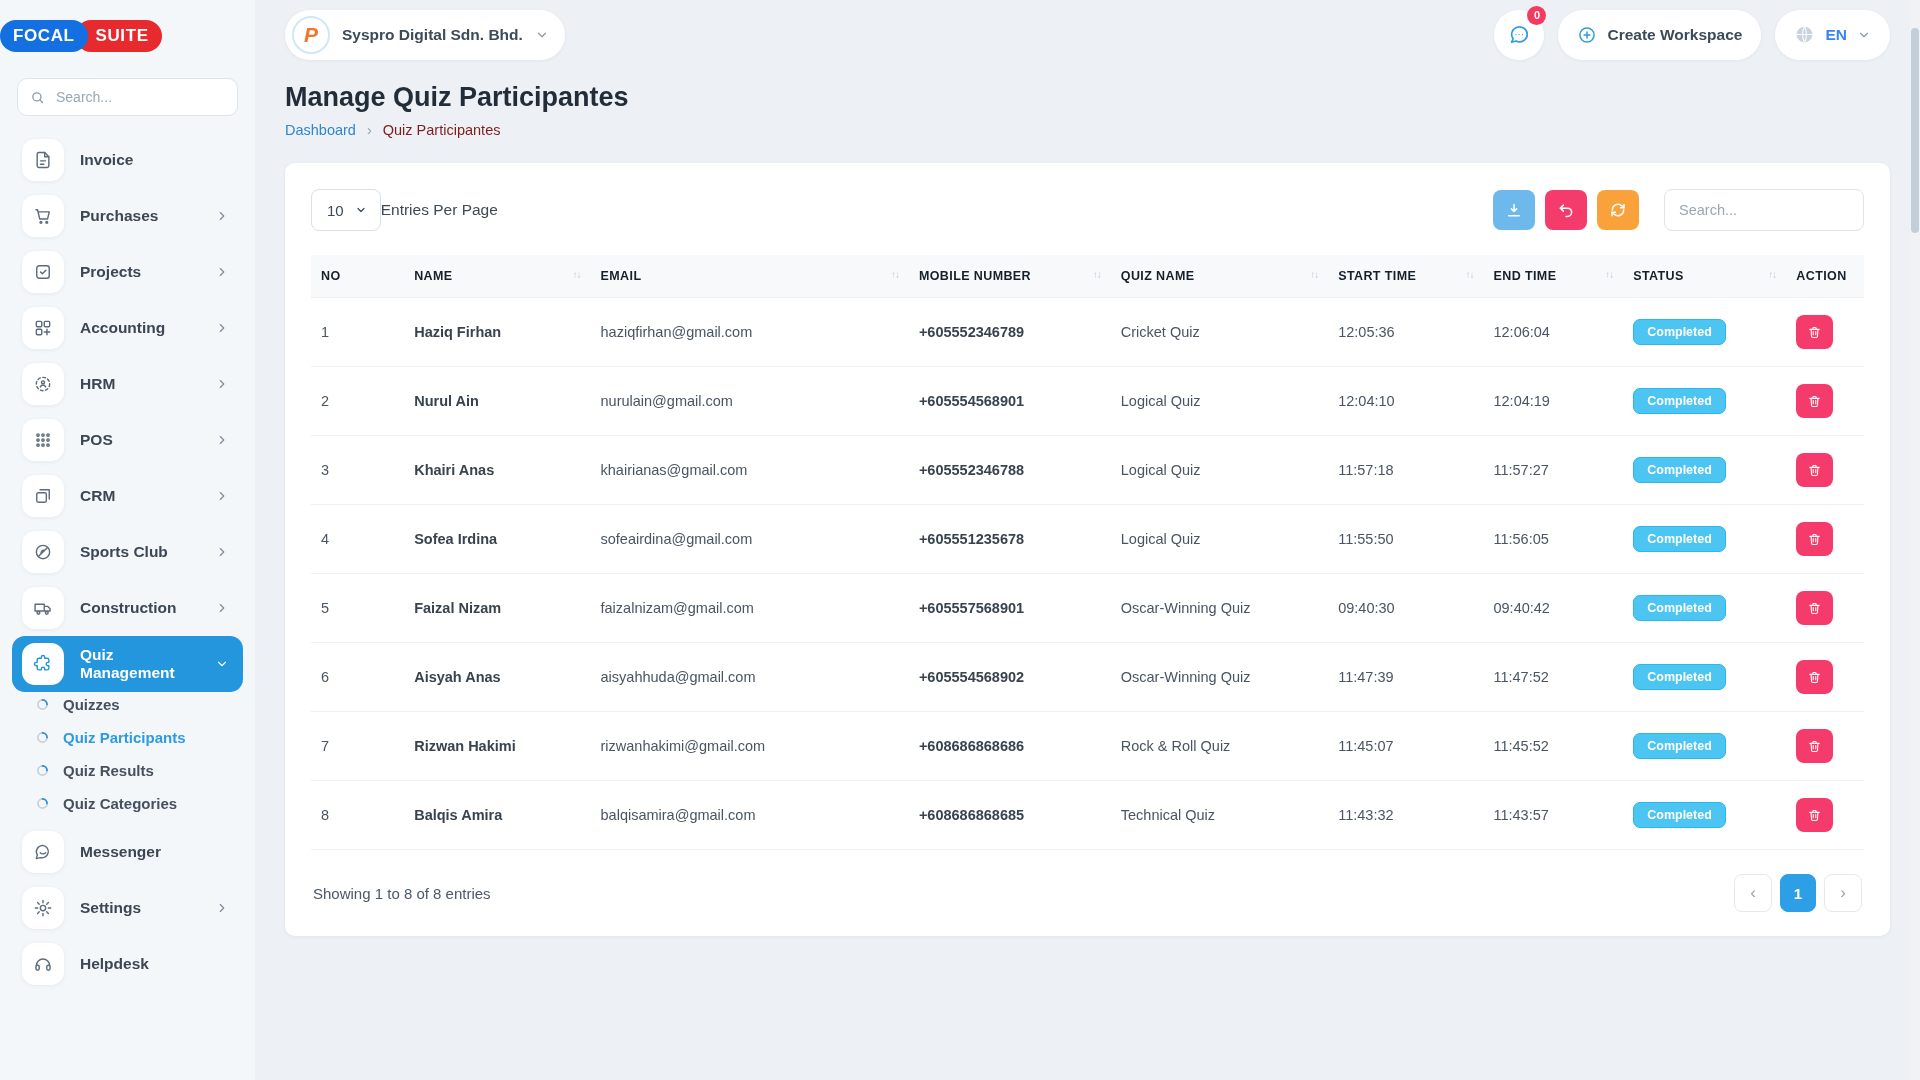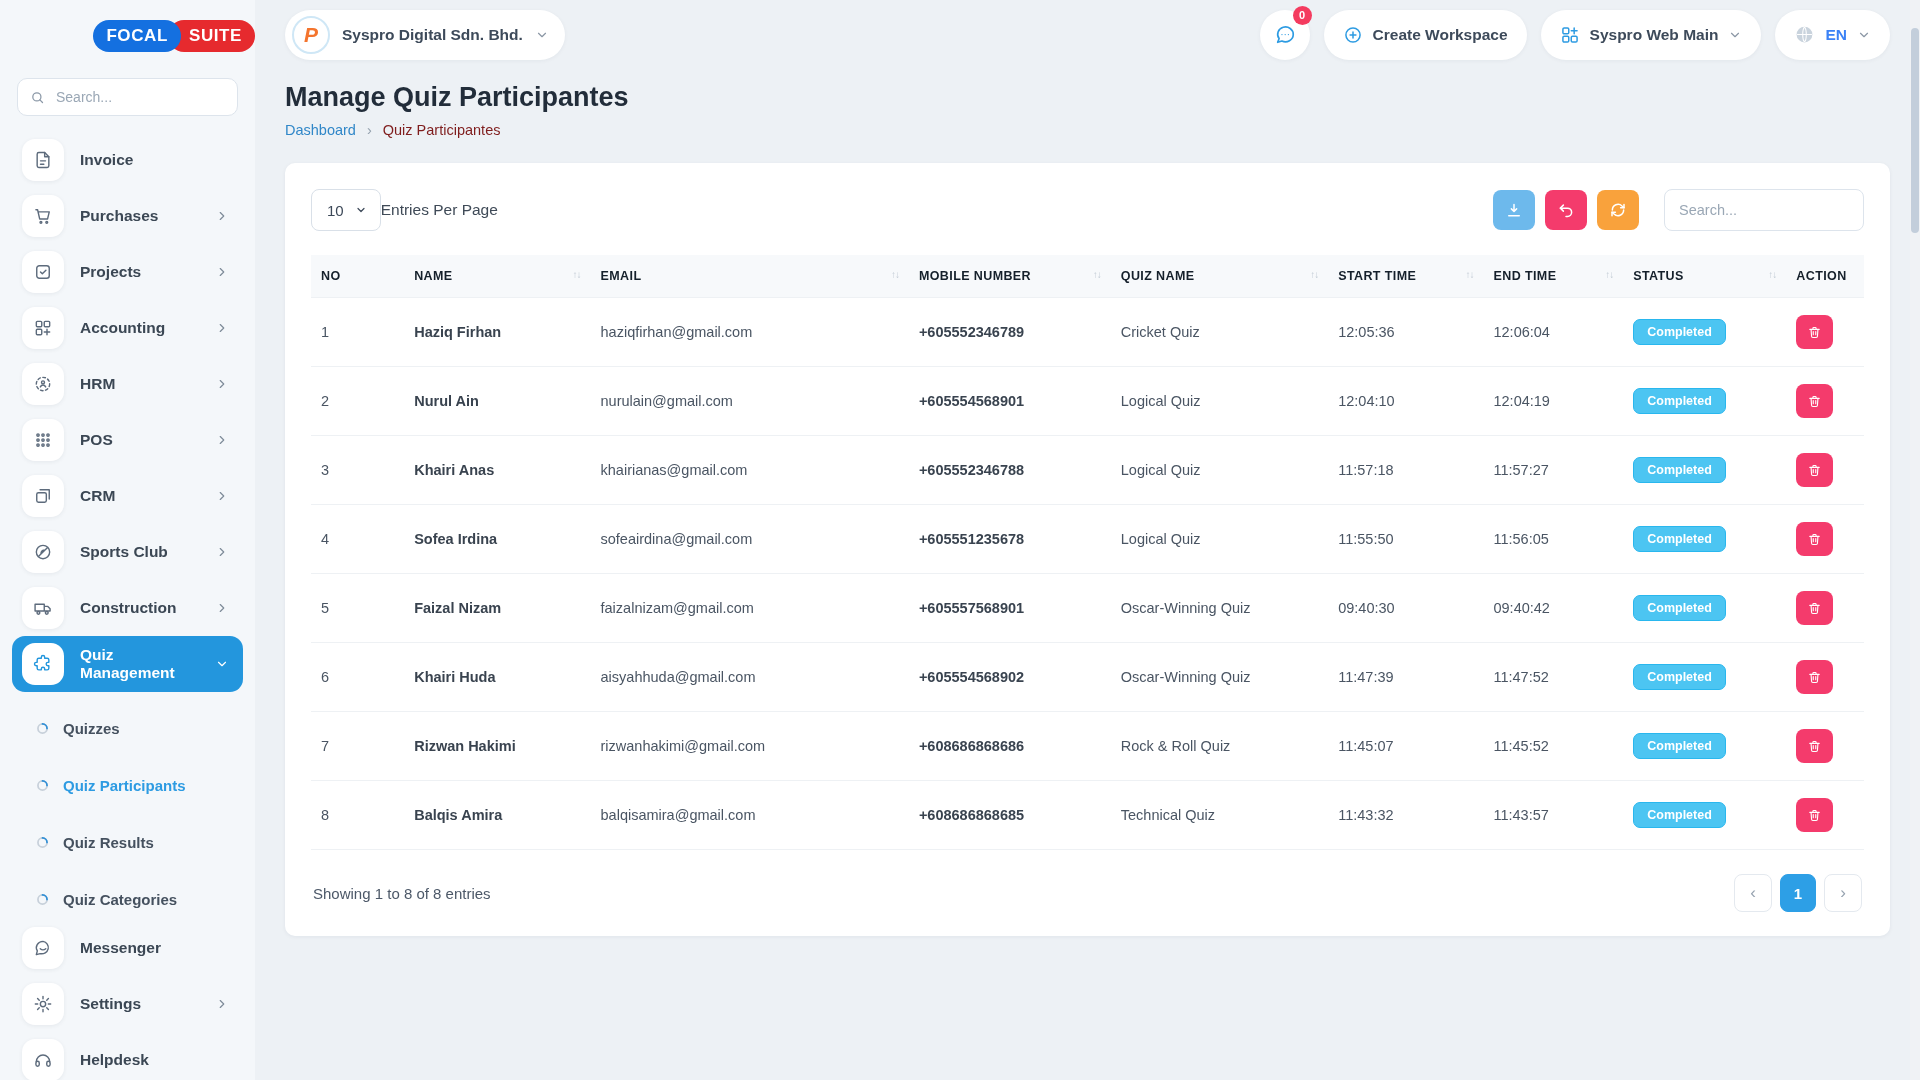--- a/index.html
+++ b/index.html
@@ -2,21 +2,21 @@
 <html><head>
 <meta charset="utf-8">
 <style>
   html,body{margin:0;padding:0;width:1920px;height:1080px;overflow:hidden;
     background:#edf1f5;font-family:"Liberation Sans","DejaVu Sans",sans-serif;color:#3c4858;}
   *{box-sizing:border-box;}
   .app{display:flex;width:1920px;height:1080px;position:relative;}
 
   
   .sidebar{width:255px;min-width:255px;height:100%;background:#f4f7fa;padding-top:20px;overflow:hidden;}
-  .logo{display:flex;justify-content:flex-end;align-items:center;margin-bottom:26px;cursor:pointer;}
+  .logo{display:flex;justify-content:flex-start;align-items:center;margin-bottom:26px;cursor:pointer;}
   .logo-left{background:#1470e0;color:#fff;font-weight:800;font-size:17px;letter-spacing:.6px;
     padding:6px 13px;border-radius:16px;z-index:2;}
   .logo-right{background:#e62a2e;color:#fff;font-weight:800;font-size:17px;letter-spacing:.6px;
     padding:6px 13px 6px 21px;border-radius:16px;margin-left:-13px;}
   .side-search{margin:0 17px 16px;display:flex;align-items:center;gap:9px;background:#fff;
     border:1px solid #dde4ec;border-radius:10px;height:38px;padding:0 12px;}
   .side-search svg{width:15px;height:15px;stroke:#8b98a7;fill:none;stroke-width:2;stroke-linecap:round;}
   .side-search input{border:0;outline:0;flex:1;font-size:14px;color:#3c4858;background:transparent;font-family:inherit;}
   ::placeholder{color:#9aa7b5;}
   #sidebar-menu{padding:0 10px 10px;}
@@ -26,21 +26,21 @@
   .side-icon svg{width:20px;height:20px;stroke:#5d6b7c;fill:none;stroke-width:1.7;stroke-linecap:round;stroke-linejoin:round;}
   .side-label{font-size:15.5px;font-weight:600;color:#3b4754;flex:1;}
   .side-chev{margin-right:4px;display:flex;}
   .side-chev svg{width:14px;height:14px;stroke:#7e8b99;fill:none;stroke-width:2;stroke-linecap:round;stroke-linejoin:round;}
   .side-chev.down svg{transform:rotate(90deg);}
   .side-item.active{background:#2396dd;}
   .side-item.active .side-label{color:#fff;font-weight:700;}
   .side-item.active .side-icon{box-shadow:none;}
   .side-item.active .side-icon svg{stroke:#2396dd;}
   .side-item.active .side-chev svg{stroke:#fff;}
-  .sub-item{display:flex;align-items:center;gap:14px;padding:28px 10px 12px 26px;cursor:pointer;}
+  .sub-item{display:flex;align-items:center;gap:14px;padding:4px 10px 12px 26px;cursor:pointer;}
   .sub-bullet{display:flex;}
   .sub-bullet svg{width:13px;height:13px;}
   .sub-label{font-size:15px;font-weight:600;color:#45515f;}
   .sub-item.active .sub-label{color:#2d9be2;}
 
   
   .main{flex:1;padding:0 30px;position:relative;}
   .topbar{display:flex;justify-content:space-between;align-items:center;padding-top:9px;height:60px;}
   .ws-pill{display:flex;align-items:center;gap:12px;background:#fff;border-radius:26px;height:50px;
     padding:0 16px 0 7px;box-shadow:0 1px 4px rgba(25,39,62,.05);cursor:pointer;}
@@ -372,36 +372,20 @@
         <button class="top-pill">
           <span style="display:flex">
             <svg class="blue" viewBox="0 0 24 24">
                 <circle cx="12" cy="12" r="8.5"></circle>
                 <path d="M12 8.5v7M8.5 12h7"></path>
               </svg>
           </span>
           <span>Create Workspace</span>
         </button>
         <button class="top-pill">
-          <span style="display:flex">
-            <svg class="blue" viewBox="0 0 24 24">
-                <rect x="3.5" y="3.5" width="7" height="7" rx="1.5"></rect>
-                <rect x="3.5" y="13.5" width="7" height="7" rx="1.5"></rect>
-                <rect x="13.5" y="13.5" width="7" height="7" rx="1.5"></rect>
-                <path d="M17 3.5v7M13.5 7h7"></path>
-              </svg>
-          </span>
-          <span>Syspro Web Main</span>
-          <span class="chev-sm">
-            <svg viewBox="0 0 24 24">
-                <path d="M6 9l6 6 6-6"></path>
-              </svg>
-          </span>
-        </button>
-        <button class="top-pill">
           <span class="globe">
             <svg viewBox="0 0 24 24">
                 <circle cx="12" cy="12" r="9" fill="#c9d3dd" stroke="none"></circle>
                 <path d="M3.5 12h17M12 3.5c2.7 2.3 2.7 14.7 0 17M12 3.5c-2.7 2.3-2.7 14.7 0 17" stroke="#fff" fill="none" stroke-width="1.2"></path>
               </svg>
           </span>
           <span class="lang-label">EN</span>
           <span class="chev-sm">
             <svg viewBox="0 0 24 24">
                 <path d="M6 9l6 6 6-6"></path>
@@ -569,21 +553,21 @@
                   <span style="display: flex;">
                     <svg viewBox="0 0 24 24">
                       <path d="M4.5 7h15M9.5 7V5.2A1.2 1.2 0 0 1 10.7 4h2.6a1.2 1.2 0 0 1 1.2 1.2V7M6.5 7l.8 11a2 2 0 0 0 2 1.9h5.4a2 2 0 0 0 2-1.9l.8-11M10 10.5v5M14 10.5v5"></path>
                     </svg>
                   </span>
                 </button>
               </td>
             </tr>
             <tr>
               <td class="cell-no">6</td>
-              <td class="cell-name">Khairi Huda</td>
+              <td class="cell-name">Aisyah Anas</td>
               <td class="cell-email">aisyahhuda@gmail.com</td>
               <td class="cell-mobile">+605554568902</td>
               <td class="cell-quiz">Oscar-Winning Quiz</td>
               <td class="cell-start">11:47:39</td>
               <td class="cell-end">11:47:52</td>
               <td><span class="badge">Completed</span></td>
               <td>
                 <button class="del-btn">
                   <span style="display: flex;">
                     <svg viewBox="0 0 24 24">

